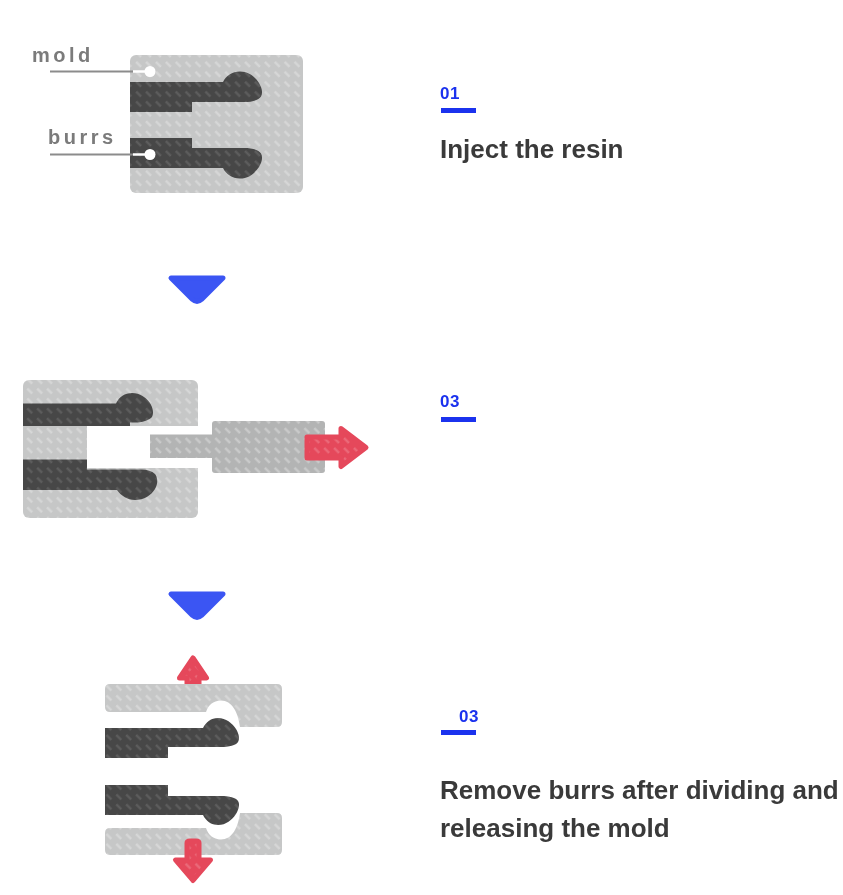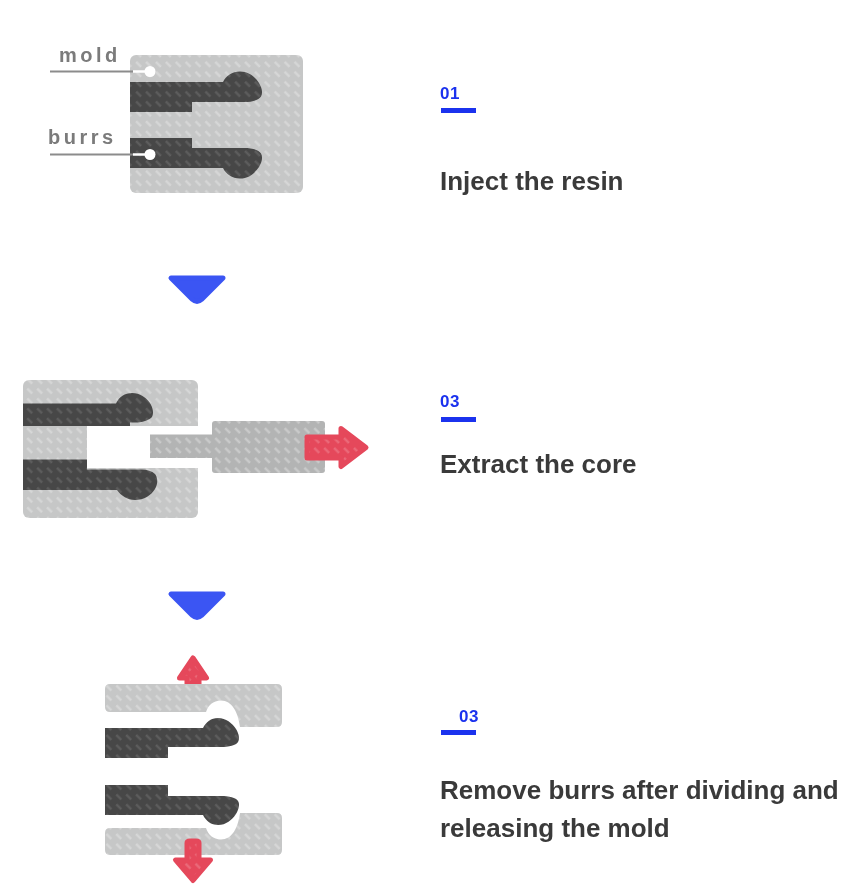--- a/index.html
+++ b/index.html
@@ -24,21 +24,21 @@
   }
   .label {
     position: absolute;
     font-size: 20px;
     font-weight: bold;
     letter-spacing: 3.5px;
     line-height: 20px;
     color: var(--label_gray, #7b7b7b);
     white-space: nowrap;
   }
-  .lbl-mold  { left: 59px; top: 45px; }
+  .lbl-mold  { left: 32px; top: 45px; }
   .lbl-resin { left: 48px; top: 127px; }
 
   .step-number {
     position: absolute;
     left: 440px;
     font-size: 17px;
     font-weight: bold;
     letter-spacing: 0.5px;
     line-height: 25px;
     color: var(--accent_blue, #1b32ee);
@@ -60,21 +60,21 @@
 
   .step-title {
     position: absolute;
     left: 440px;
     font-size: 26px;
     font-weight: bold;
     line-height: 31px;
     color: var(--title_color, #3a3a3a);
     white-space: nowrap;
   }
-  .title-1 { top: 134px; margin-top: 32px; }
+  .title-1 { top: 134px; }
   .title-2 { top: 449px; }
   .title-3 {
     top: 771px;
     width: 406px;
     line-height: 38px;
     white-space: normal;
   }
 </style>
 </head>
 <body>
@@ -155,19 +155,18 @@
 
   <div class="label lbl-mold">mold</div>
   <div class="label lbl-resin">burrs</div>
 
   <div class="step-number num-1">01</div>
   <div class="step-rule rule-1"></div>
   <div class="step-title title-1">Inject the resin</div>
 
   <div class="step-number num-2">03</div>
   <div class="step-rule rule-2"></div>
-  <div class="step-title title-2">Extract the core</div>
 
   <div class="step-number num-3">03</div>
   <div class="step-rule rule-3"></div>
   <div class="step-title title-3">Remove burrs after dividing and releasing the mold</div>
 
 </div>
 
 </body></html>

